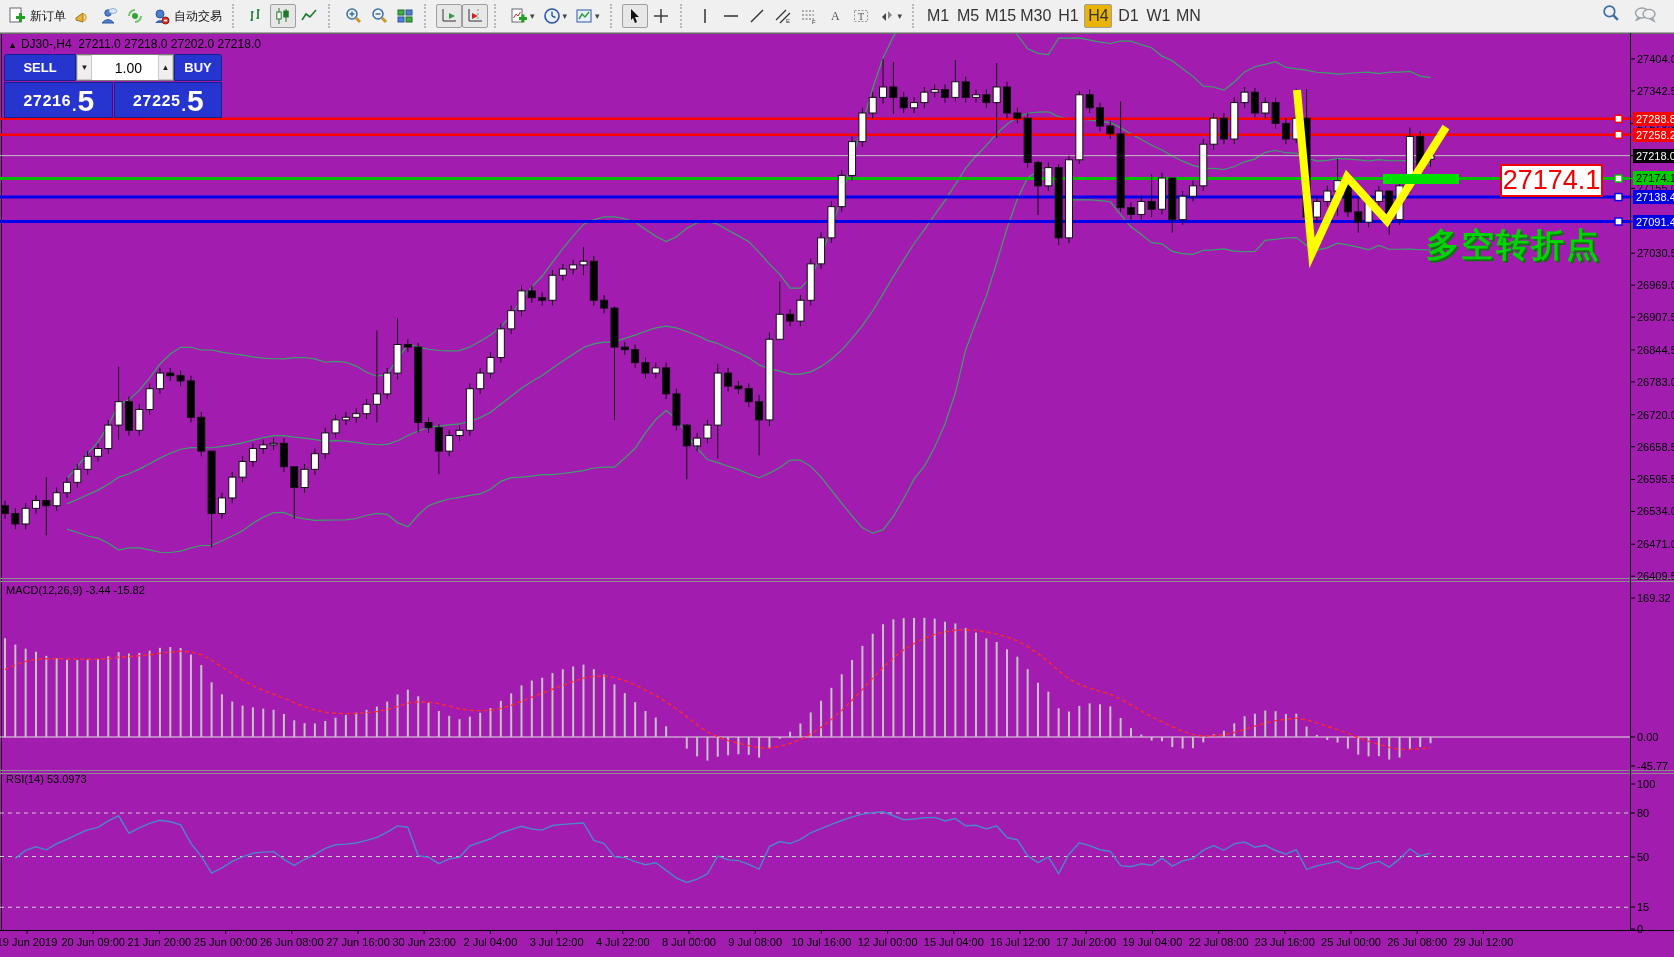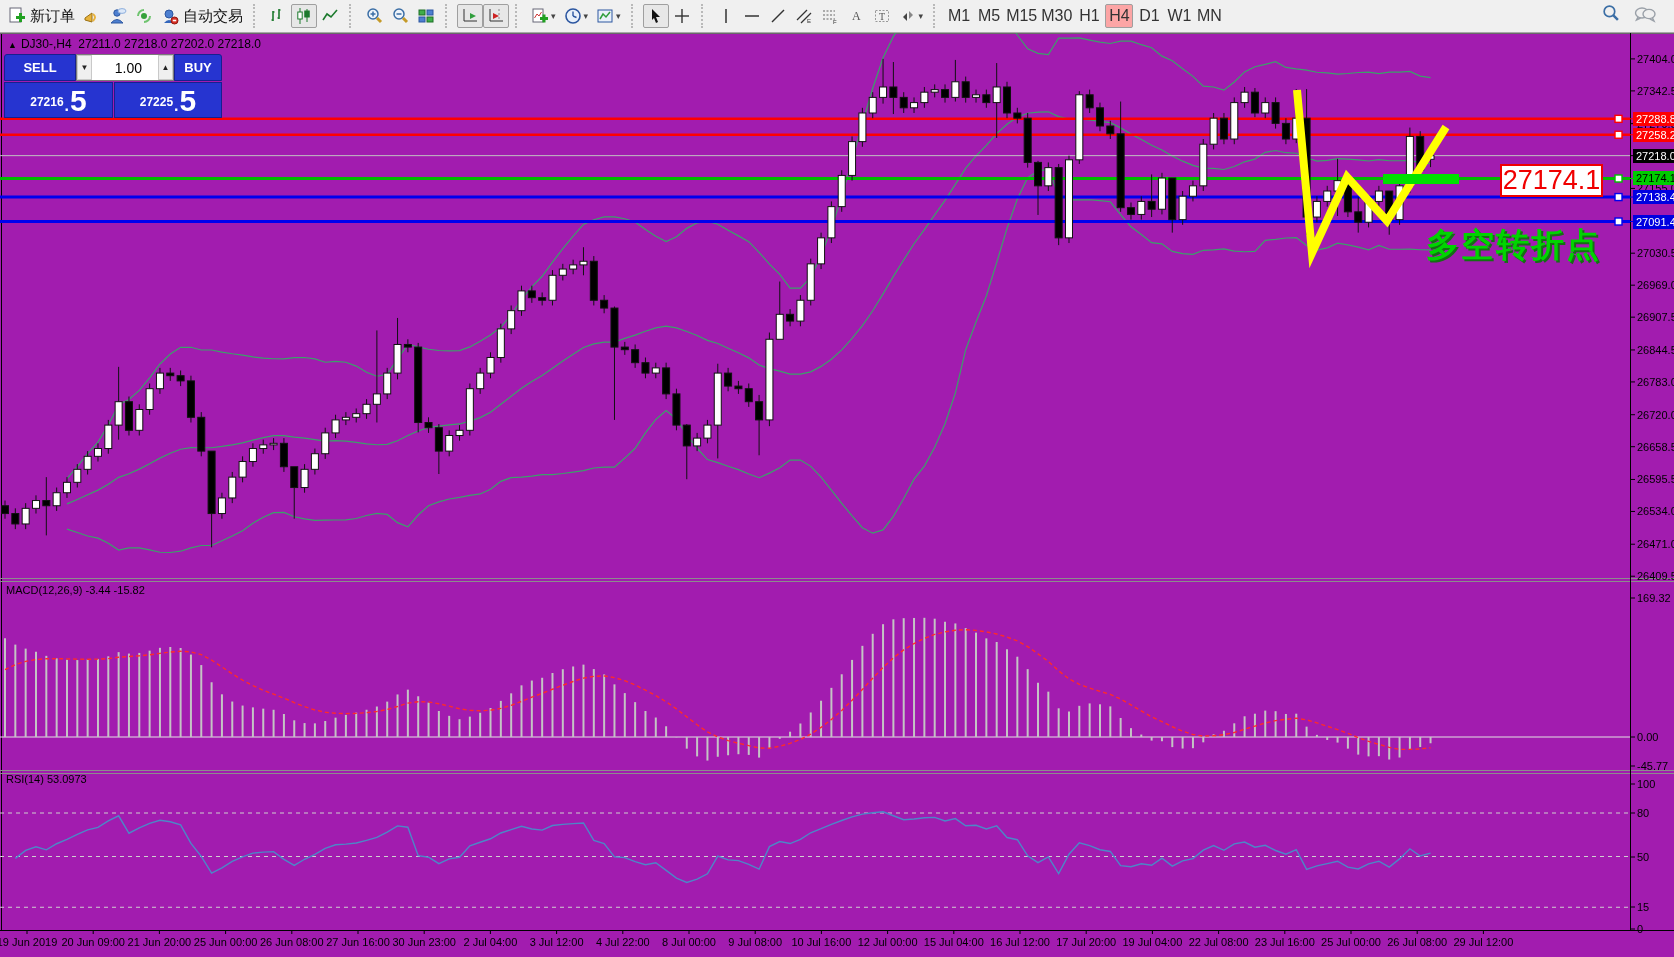--- a/index.html
+++ b/index.html
@@ -4,24 +4,24 @@
 <style>
   html,body{margin:0;padding:0;width:1674px;height:957px;overflow:hidden;background:#fff;
     font-family:"Liberation Sans",sans-serif;}
   
   #toolbar{position:absolute;left:0;top:0;width:1674px;height:33px;background:#f0f0f0;
     border-bottom:1px solid #a8a8a8;display:flex;align-items:center;box-sizing:border-box;}
   .tb-sep{width:7px;height:24px;border-left:2px dotted #b9b9b9;margin:0 3px 0 6px;}
   .tb-btn{height:24px;min-width:24px;display:flex;align-items:center;justify-content:center;
     border:1px solid transparent;border-radius:2px;padding:0 3px;box-sizing:border-box;cursor:default;}
   .tb-btn.active{background:#e7e7e7;border-color:#9f9f9f;}
-  .tb-btn span.cap{font-size:15px;color:#111;margin-left:4px;white-space:nowrap;}
+  .tb-btn span.cap{font-size:12px;color:#111;margin-left:4px;white-space:nowrap;}
   .tf-btn{height:22px;min-width:26px;display:flex;align-items:center;justify-content:center;
     font-size:16px;color:#333;border:1px solid transparent;border-radius:2px;}
-  .tf-btn.active{background:#fca5a5;border-color:#9f9f9f;}
+  .tf-btn.active{background:#eab308;border-color:#9f9f9f;}
   .dd{font-size:9px;color:#444;margin-left:2px;}
   
   #chartwin{position:absolute;left:0;top:33px;width:1674px;height:924px;background:#a21caf;}
   #chart-svg{position:absolute;left:0;top:0;}
   #symbol-title{position:absolute;left:8px;top:4px;font-size:12px;color:#000;white-space:nowrap;}
   #symbol-title .tri{font-size:9px;margin-right:4px;}
   
   #trade-panel{position:absolute;left:4px;top:21px;width:218px;}
   #tp-row1{display:flex;height:27px;}
   .tp-btn{background:#2634d0;color:#fff;font-weight:bold;font-size:13px;display:flex;
@@ -31,21 +31,21 @@
   #tp-spin{flex:1;display:flex;background:#fff;border:1px solid #7a7a7a;box-sizing:border-box;}
   .spin-btn{width:15px;background:#efefef;display:flex;align-items:center;justify-content:center;
     font-size:8px;color:#222;border:1px solid #c9c9c9;box-sizing:border-box;}
   #tp-vol{flex:1;display:flex;align-items:center;justify-content:flex-end;padding-right:16px;
     font-size:14px;color:#000;}
   #tp-row2{display:flex;height:36px;margin-top:1px;}
   .tp-price{background:#2634d0;color:#fff;display:flex;align-items:flex-end;justify-content:center;
     border:1px solid #16208f;box-sizing:border-box;padding-bottom:2px;}
   #tp-price-sell{width:109px;margin-right:1px;}
   #tp-price-buy{width:108px;}
-  .pnum{font-size:12px;font-weight:bold;line-height:26px;}
+  .pnum{font-size:16px;font-weight:bold;line-height:26px;font-family:Liberation Mono, monospace;}
   .pdot{font-size:16px;font-weight:bold;margin:0 1px;}
   .pbig{font-size:30px;font-weight:bold;line-height:28px;}
   
   .ytick{position:absolute;left:1637px;font-size:11px;color:#000;transform:translateY(-50%);white-space:nowrap;}
   .ytag{position:absolute;left:1633px;font-size:11px;padding:1px 3px 1px 3px;transform:translateY(-50%);
     white-space:nowrap;line-height:12px;}
   .xlab{position:absolute;top:903px;font-size:11px;color:#000;transform:translateX(-50%);white-space:nowrap;}
   .indlab{position:absolute;font-size:11px;color:#000;white-space:nowrap;}
   
   #big-price-box{position:absolute;left:1500px;top:131px;width:99px;height:29px;border:2px solid #f00000;

